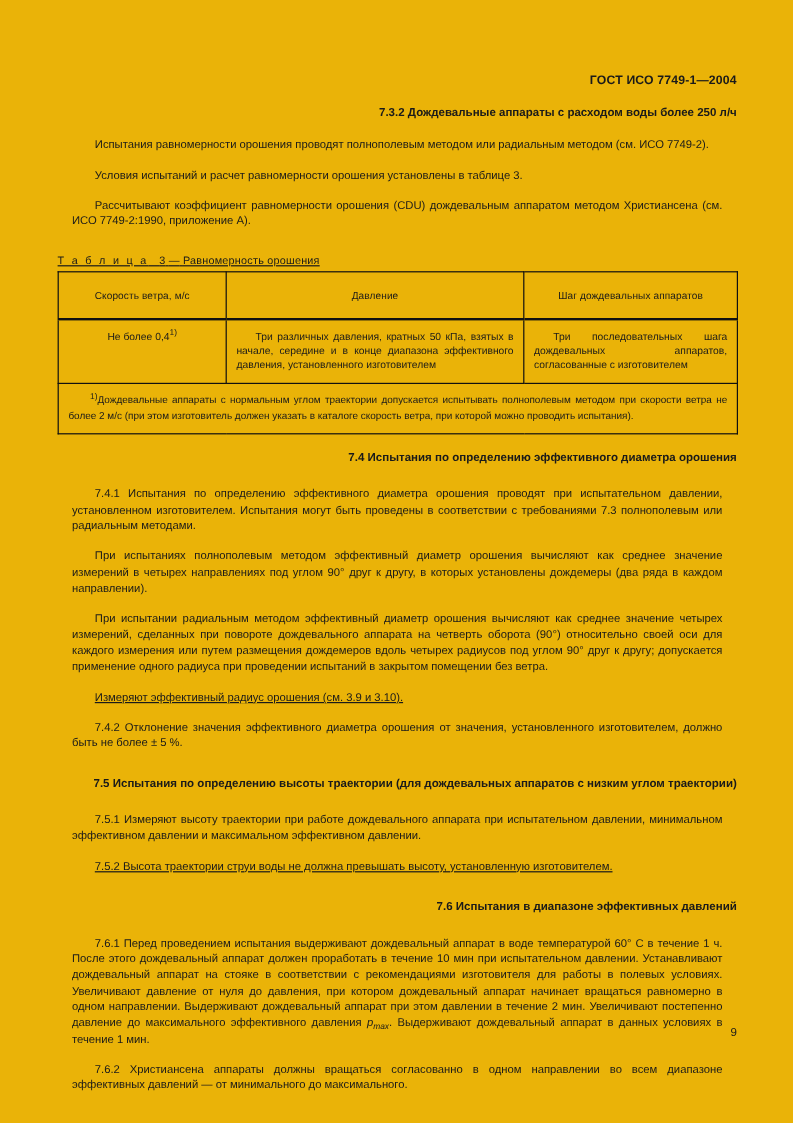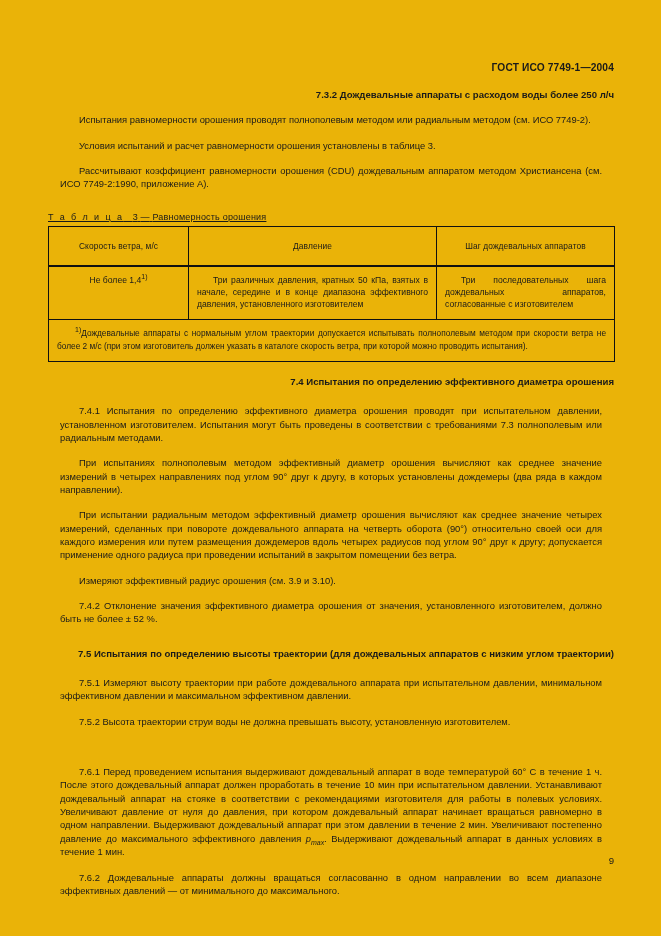--- a/index.html
+++ b/index.html
@@ -41,21 +41,21 @@
   
   .para {
     font-size: 9.4px;
     line-height: 13.35px;
     text-align: justify;
     text-justify: inter-word;
     margin: 12px;
     hyphens: manual;
   }
   .para.indent { text-indent: 19px; }
-  .para.nojust { text-align: left; }
+  .para.nojust { text-align: left; text-decoration: underline; }
 
   h3.clause {
     font-size: 9.6px;
     line-height: 13.4px;
     font-weight: bold;
     margin: 0;
     text-indent: 19px;
     text-align: right;
   }
   h3.clause.wrap {
@@ -172,21 +172,21 @@
       </colgroup>
       <thead>
         <tr>
           <th>Скорость ветра, м/с</th>
           <th>Давление</th>
           <th>Шаг дождевальных аппаратов</th>
         </tr>
       </thead>
       <tbody>
         <tr>
-          <td class="c1"><span>Не более 1,4</span><span class="sub">1)</span></td>
+          <td class="c1"><span>Не более 0,4</span><span class="sub">1)</span></td>
           <td class="c2">Три различных давления, кратных 50 кПа, взятых в начале, середине и в конце диапазона эффективного давления, установленного изготовителем</td>
           <td class="c3">Три последовательных шага дождевальных аппаратов, согласованные с изготовителем</td>
         </tr>
         <tr>
           <td class="note" colspan="3">
             <span style="display:inline-block;width:18px"></span><span class="sub">1)</span><span>Дождевальные аппараты с нормальным углом траектории допускается испытывать полнополевым методом при скорости ветра не более 2 м/с (при этом изготовитель должен указать в каталоге скорость ветра, при которой можно проводить испытания).</span>
           </td>
         </tr>
       </tbody>
     </table>
@@ -198,39 +198,40 @@
     <div class="gap-s"></div>
 
     <p class="para indent">7.4.1  Испытания по определению эффективного диаметра орошения проводят при испытательном давлении, установленном изготовителем. Испытания могут быть проведены в соответствии с требованиями 7.3 полнополевым или радиальным методами.</p>
 
     <p class="para indent">При испытаниях полнополевым методом эффективный диаметр орошения вычисляют как среднее значение измерений в четырех направлениях под углом  90° друг к другу, в которых установлены дождемеры (два ряда в каждом направлении).</p>
 
     <p class="para indent">При испытании радиальным методом эффективный диаметр орошения вычисляют как среднее значение четырех измерений, сделанных при повороте дождевального аппарата на четверть оборота (90°) относительно своей оси для каждого измерения или путем размещения дождемеров вдоль четырех радиусов под углом 90° друг к другу; допускается применение одного радиуса при проведении испытаний в закрытом помещении без ветра.</p>
 
     <p class="para indent nojust">Измеряют эффективный радиус орошения (см. 3.9 и 3.10).</p>
 
-    <p class="para indent">7.4.2  Отклонение значения эффективного диаметра орошения от значения, установленного изготовителем, должно быть не более ± 52 %.</p>
+    <p class="para indent">7.4.2  Отклонение значения эффективного диаметра орошения от значения, установленного изготовителем, должно быть не более ± 5 %.</p>
 
     <div class="gap-m"></div>
 
     <h3 class="clause wrap">7.5  Испытания по определению высоты траектории (для дождевальных аппаратов с низким углом траектории)</h3>
 
     <div class="gap-s"></div>
 
     <p class="para indent">7.5.1  Измеряют высоту траектории при работе дождевального аппарата при испытательном давлении, минимальном эффективном давлении и максимальном эффективном давлении.</p>
 
     <p class="para indent nojust">7.5.2  Высота траектории струи воды не должна превышать высоту, установленную изготовителем.</p>
 
     <div class="gap-m"></div>
 
+    <h3 class="clause">7.6  Испытания в диапазоне эффективных давлений</h3>
 
     <div class="gap-s"></div>
 
     <p class="para indent"><span>7.6.1  Перед проведением испытания выдерживают дождевальный аппарат в воде температурой 60° С в течение 1 ч. После этого дождевальный аппарат должен проработать в течение 10 мин при испытательном давлении. Устанавливают дождевальный аппарат на стояке в соответствии с рекомендациями изготовителя для работы в полевых условиях. Увеличивают давление от нуля до давления, при котором дождевальный аппарат начинает вращаться равномерно в одном направлении. Выдерживают дождевальный аппарат при этом давлении в течение 2 мин. Увеличивают постепенно давление до максимального эффективного давления </span><span class="ital">p</span><span class="subsc ital">max</span><span>. Выдерживают дождевальный аппарат в данных условиях в течение 1 мин.</span></p>
 
 
-    <p class="para indent">7.6.2  Дождевальные аппараты должны вращаться согласованно в одном направлении во всем диапазоне эффективных давлений — от минимального до максимального.</p>
+    <p class="para indent">7.6.2  Христиансена аппараты должны вращаться согласованно в одном направлении во всем диапазоне эффективных давлений — от минимального до максимального.</p>
 
   </div>
 
   <div class="pageno">9</div>
 
 </div>
 
 </body></html>

